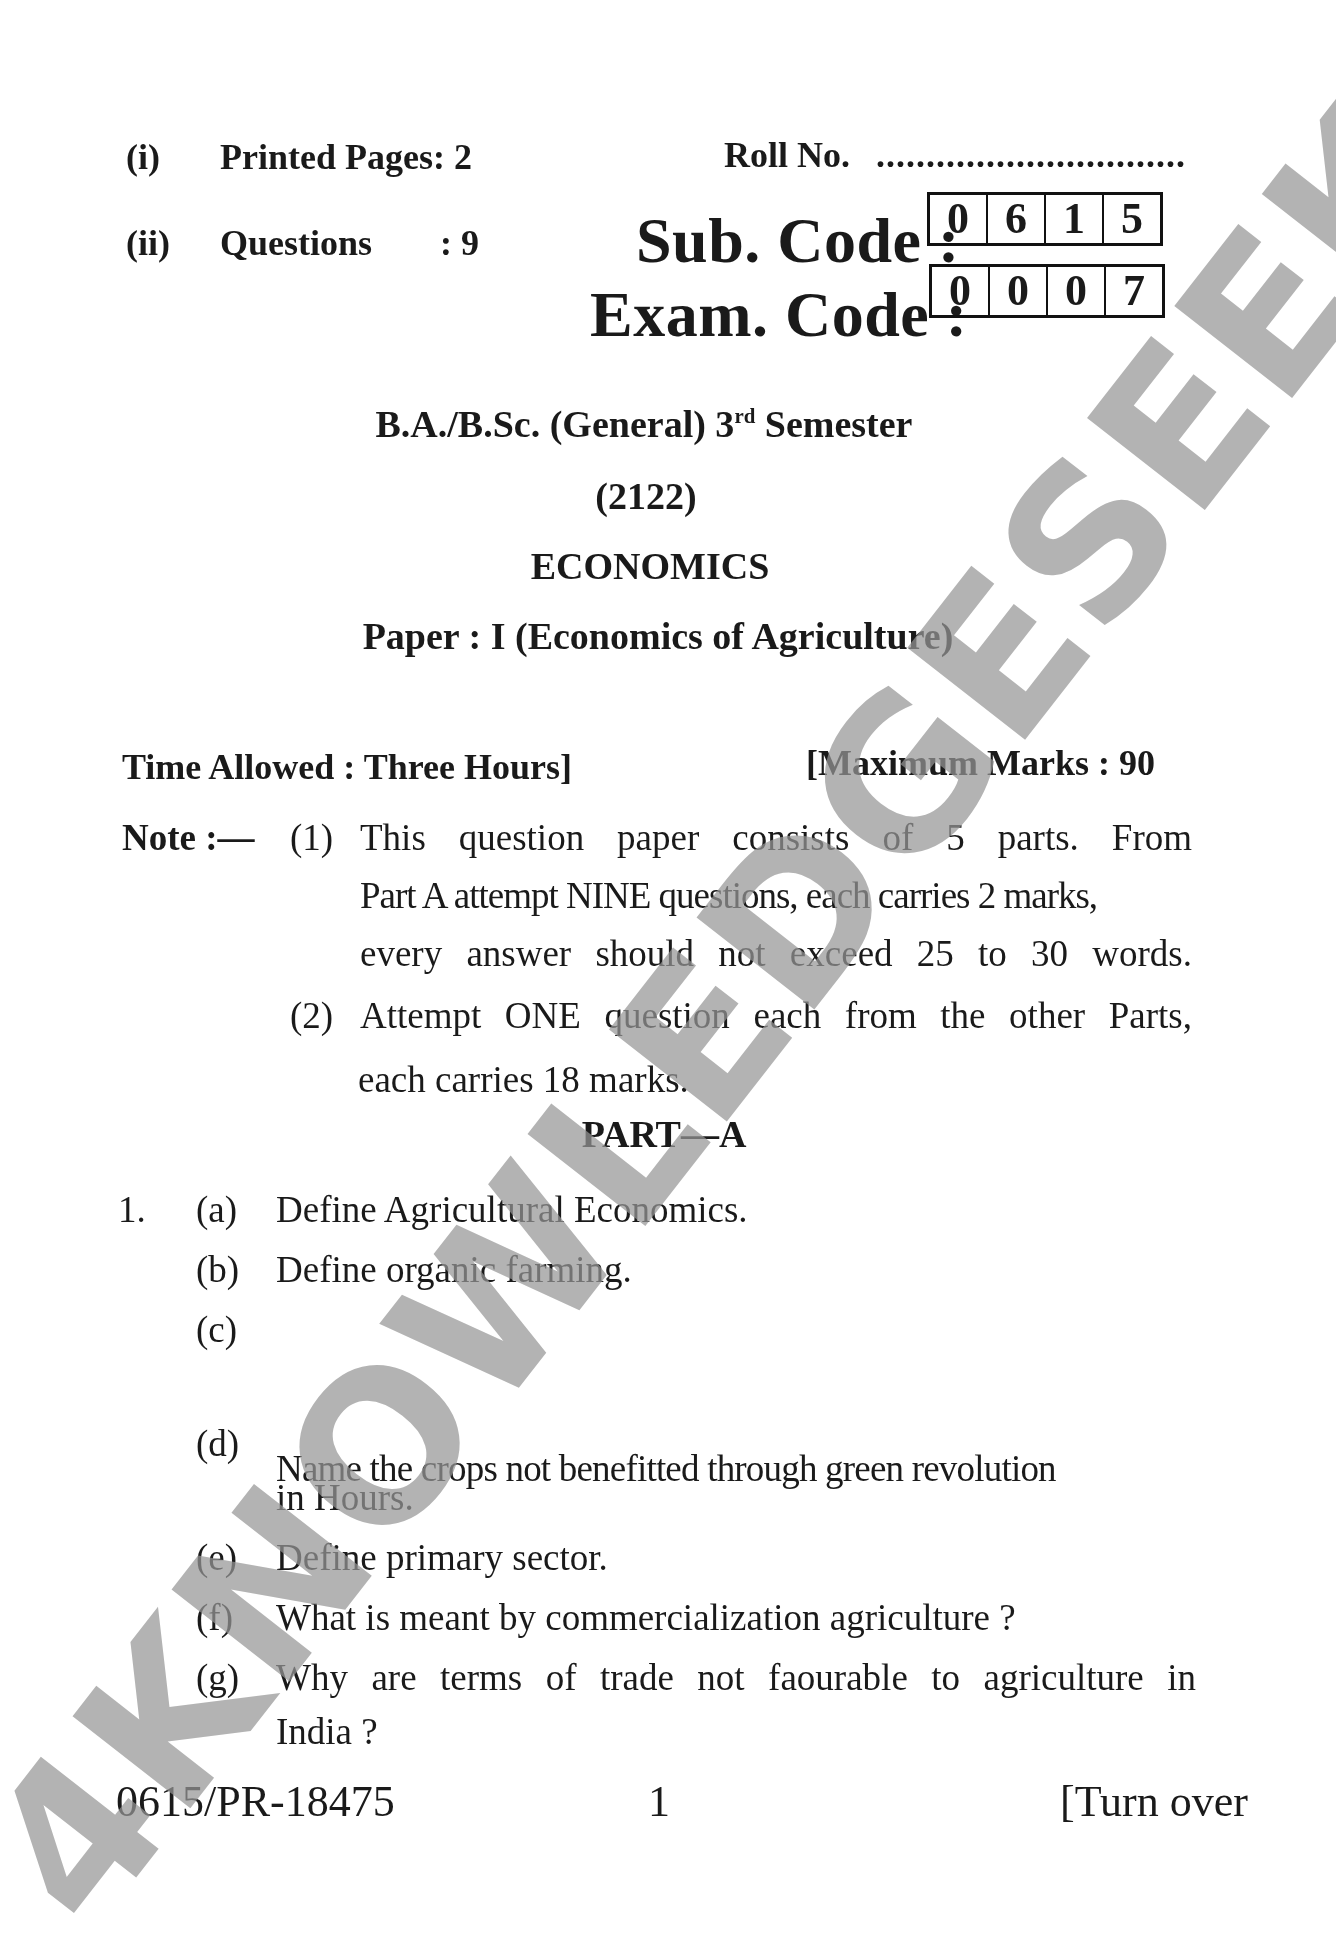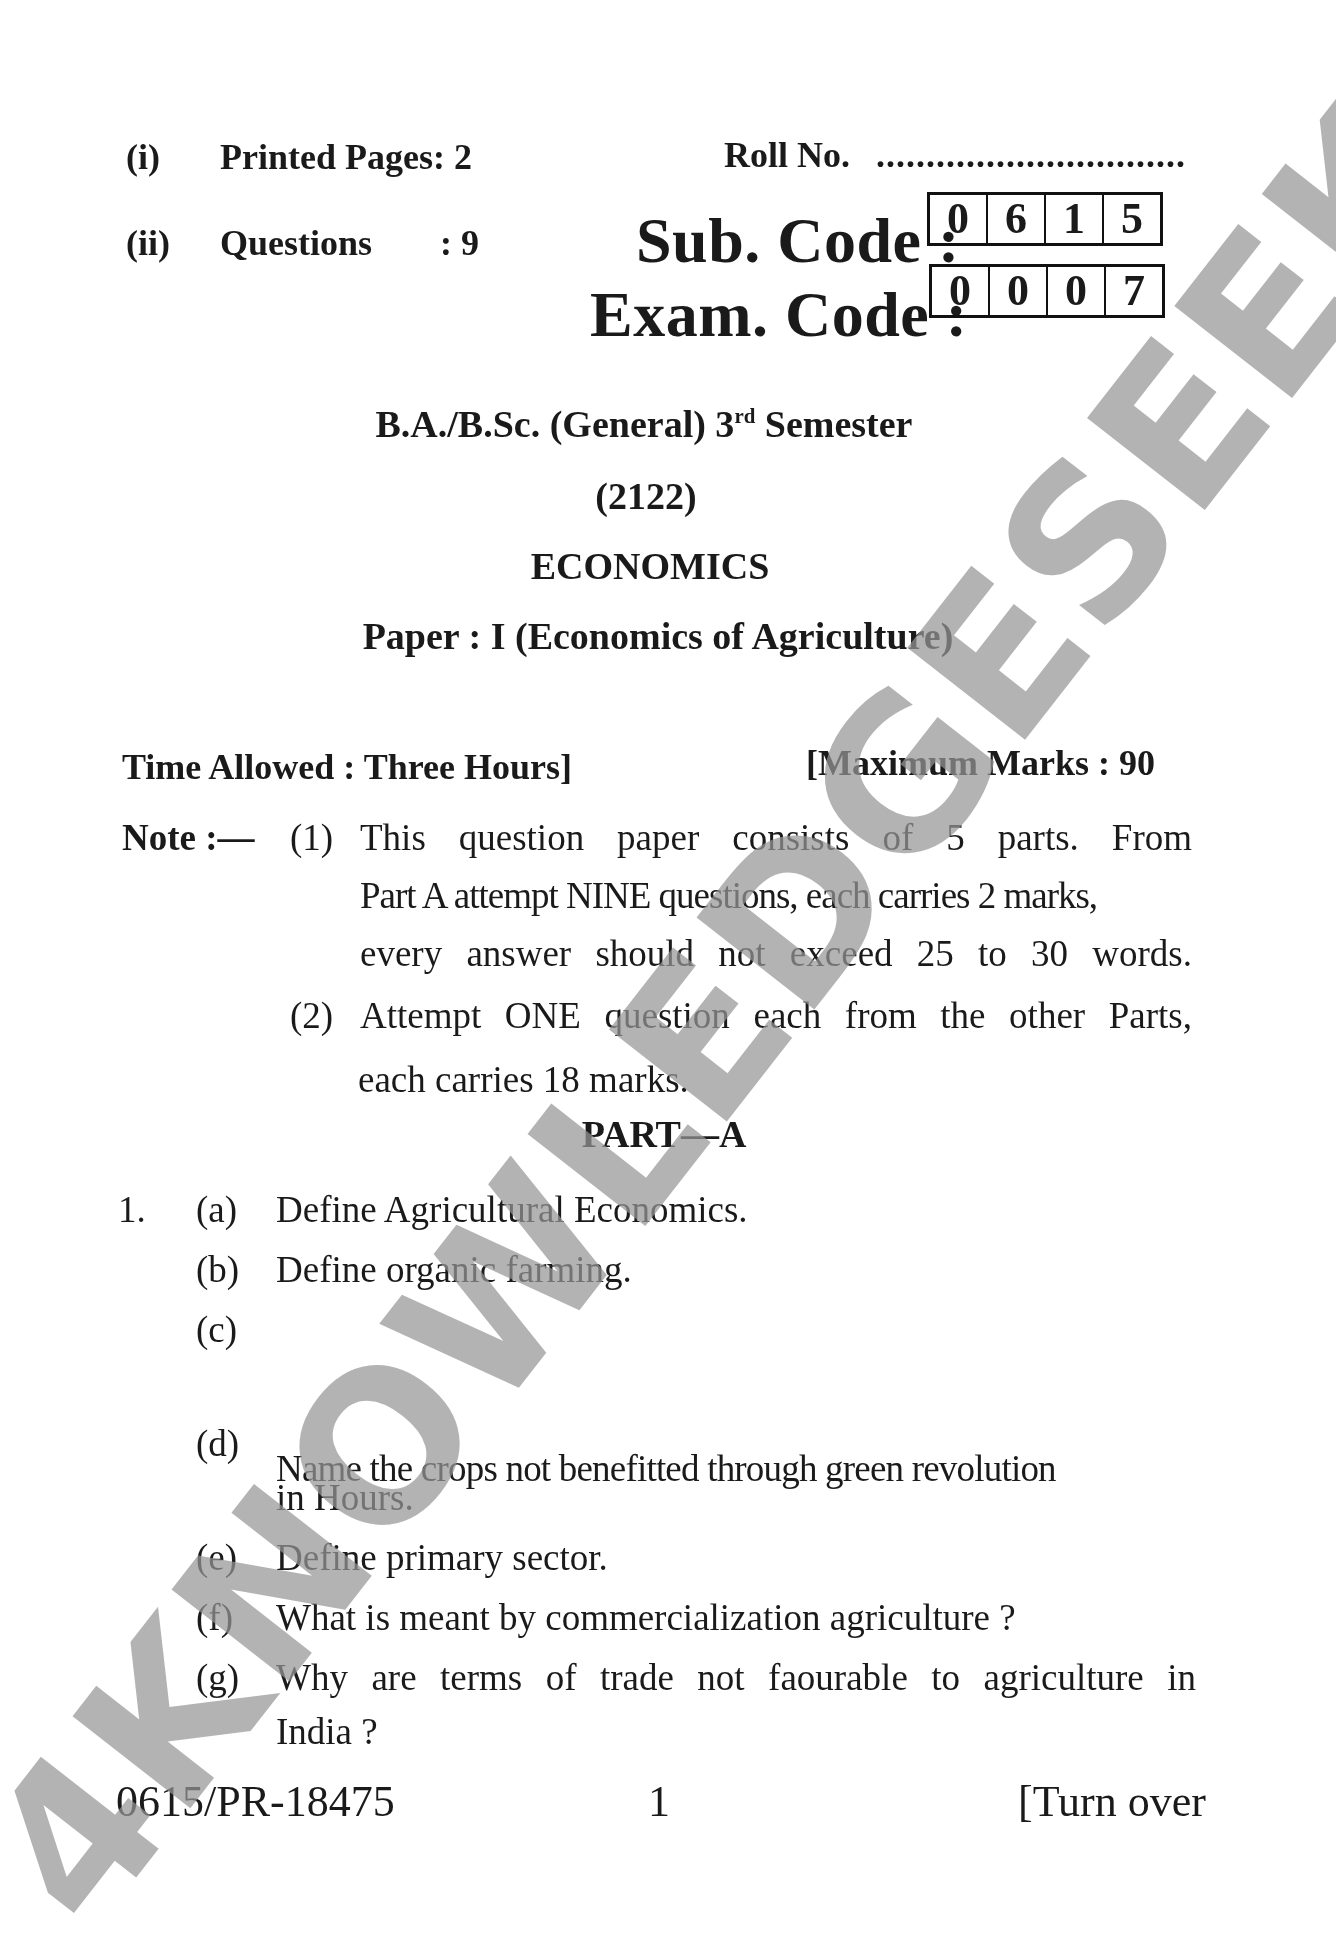--- a/index.html
+++ b/index.html
@@ -111,15 +111,15 @@
   <span class="q-text">What is meant by commercialization agriculture ?</span>
 </div>
 <div class="q-row" style="left:196px; top:1650px; width:1000px; height:112px;">
   <span class="q-label">(g)</span>
   <span class="q-text" style="text-align:justify; text-align-last:justify;">Why are terms of trade not faourable to agriculture in</span>
   <span class="q-text" style="top:54px;">India ?</span>
 </div>
 
 <div class="abs footer" style="left:116px; top:1776px;">0615/PR-18475</div>
 <div class="abs footer" style="left:648px; top:1776px;">1</div>
-<div class="abs footer" style="left:1018px; top:1776px;">[Turn over</div>
+<div class="abs footer" style="left:1060px; top:1776px;">[Turn over</div>
 
 <div class="watermark" style="left:-60px; top:1820px;">4KNOWLEDGESEEKERS</div>
 
 </body></html>

